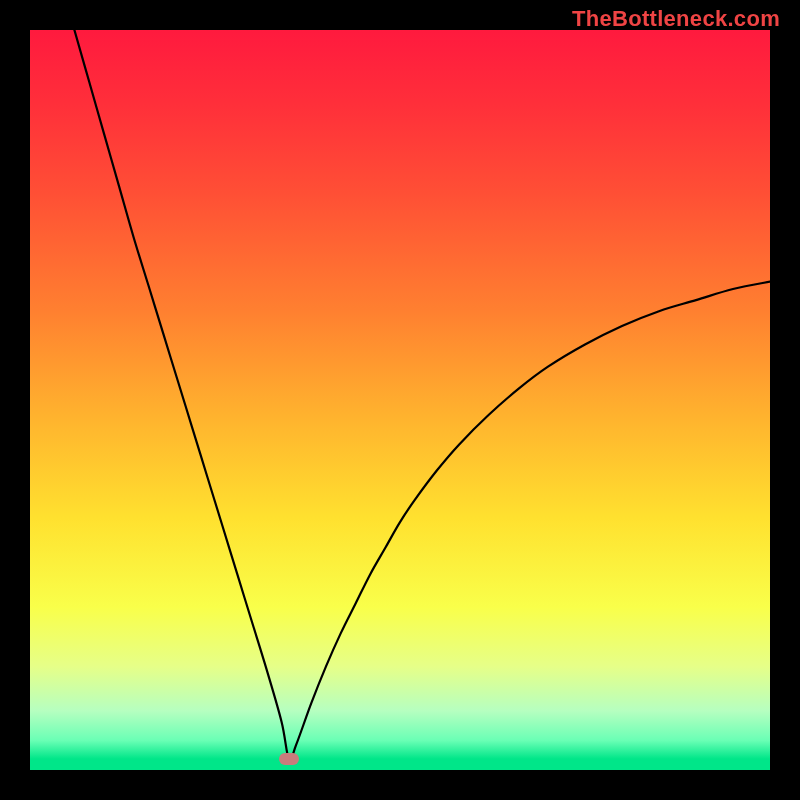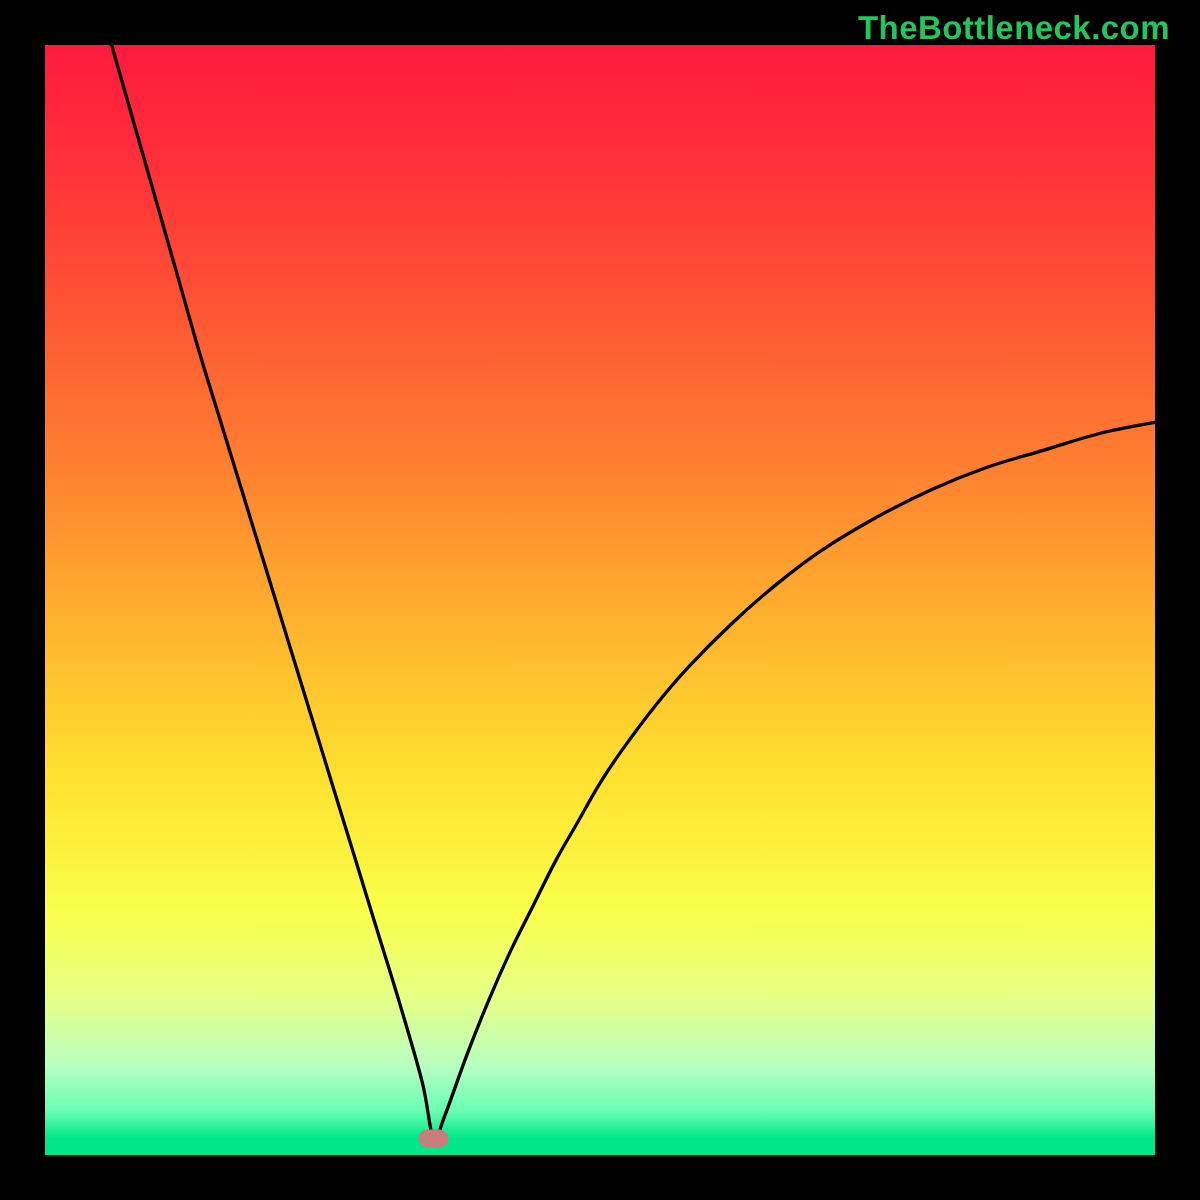--- a/index.html
+++ b/index.html
@@ -32,21 +32,21 @@
     width: 100%;
     height: 100%;
   }
   .watermark {
     position: absolute;
     top: 6px;
     right: 20px;
     font-family: Arial, Helvetica, sans-serif;
     font-size: 22px;
     font-weight: 600;
-    color: #22c55e;
+    color: #ef4444;
     letter-spacing: 0.3px;
   }
   .marker {
     position: absolute;
     width: 20px;
     height: 12px;
     border-radius: 6px;
     background: #c97c7c;
     transform: translate(-50%, -50%);
   }

